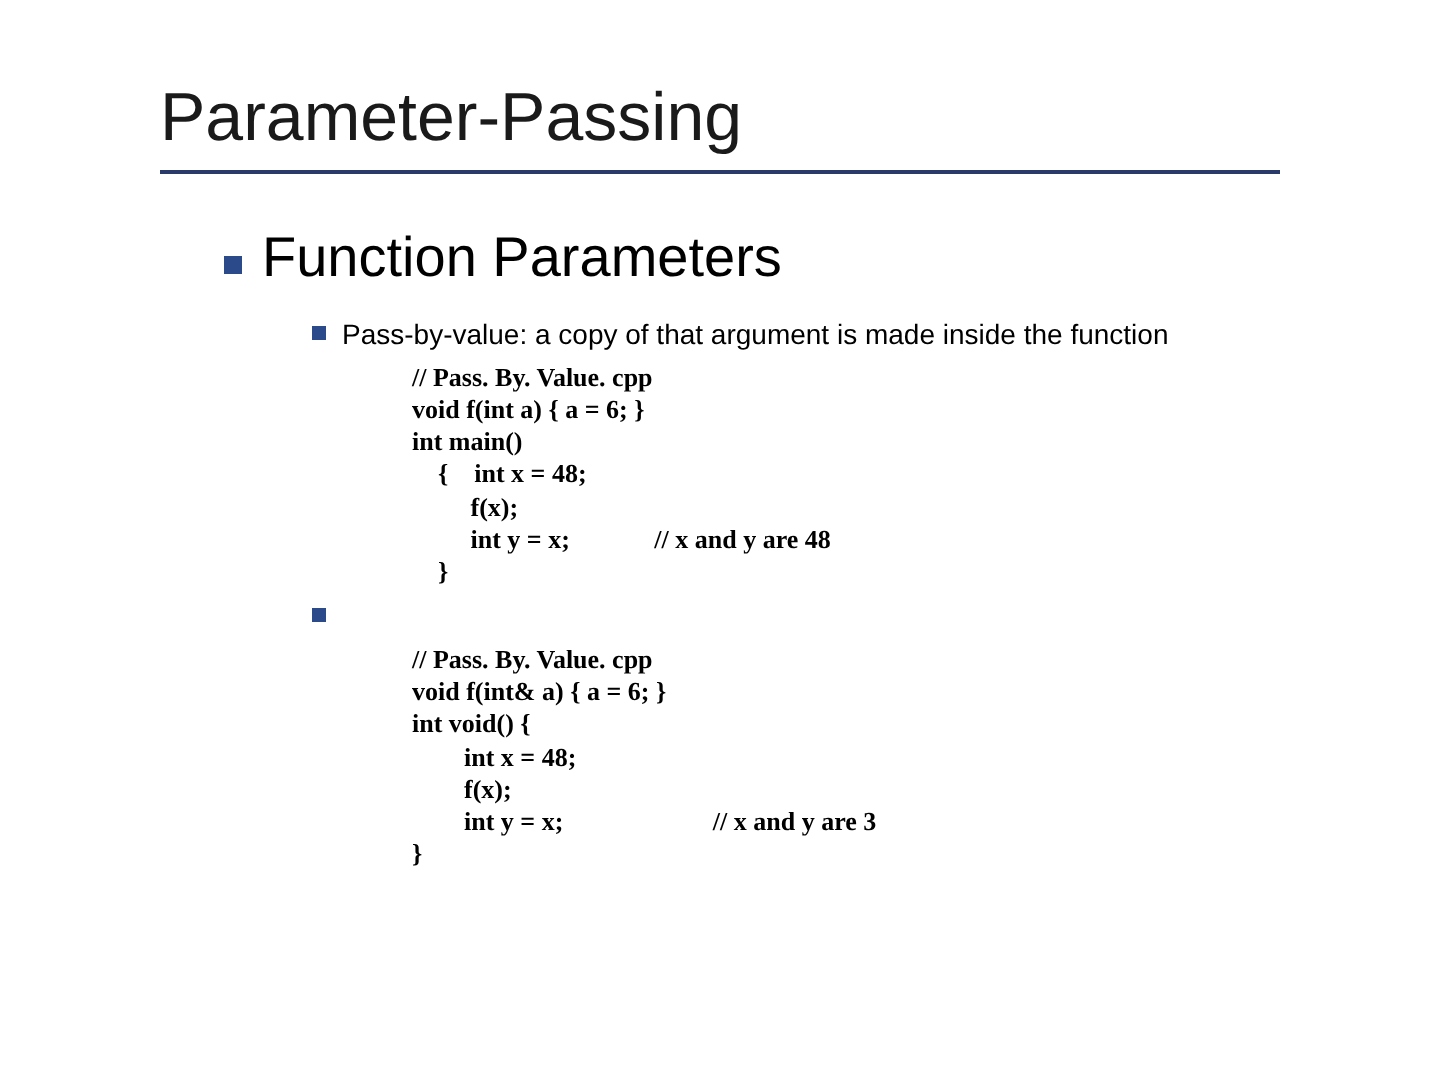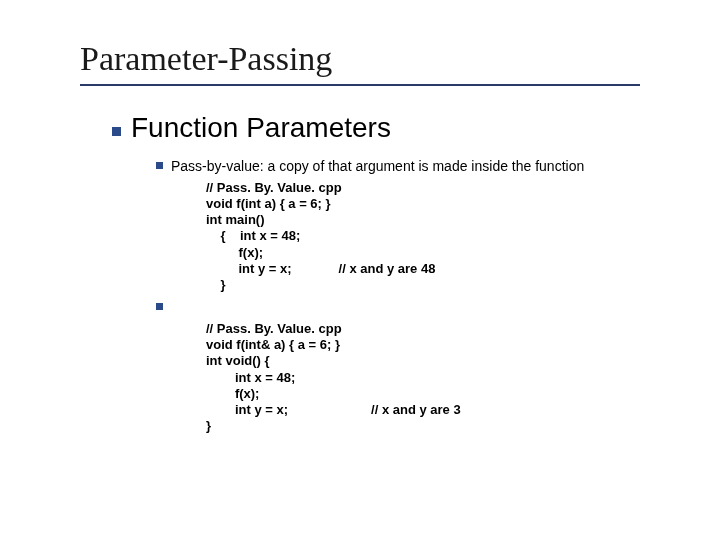--- a/index.html
+++ b/index.html
@@ -11,21 +11,21 @@
     color: #000;
     position: relative;
     overflow: hidden;
   }
   .slide {
     padding: 40px 0 0 80px;
   }
   .title {
     font-size: 34px;
     font-weight: 400;
-    font-family: Liberation Serif, serif;
+    font-family: Liberation Sans, sans-serif;
     color: #1a1a1a;
     margin-bottom: 6px;
   }
   .underline {
     height: 2px;
     background: #2a3a6a;
     width: 560px;
     margin-bottom: 26px;
   }
   .bullet-sq {
@@ -49,21 +49,21 @@
   }
   .lvl2 {
     font-size: 14px;
     margin-left: 76px;
     margin-bottom: 4px;
     line-height: 1.25;
     padding-right: 16px;
   }
   .code {
     font-size: 13px;
-    font-family: Liberation Sans, sans-serif;
+    font-family: Liberation Serif, serif;
     font-weight: 700;
     margin-left: 126px;
     line-height: 1.25;
     white-space: pre;
     margin-bottom: 6px;
   }
   .comment-col {
     display: inline-block;
   }
 </style>

